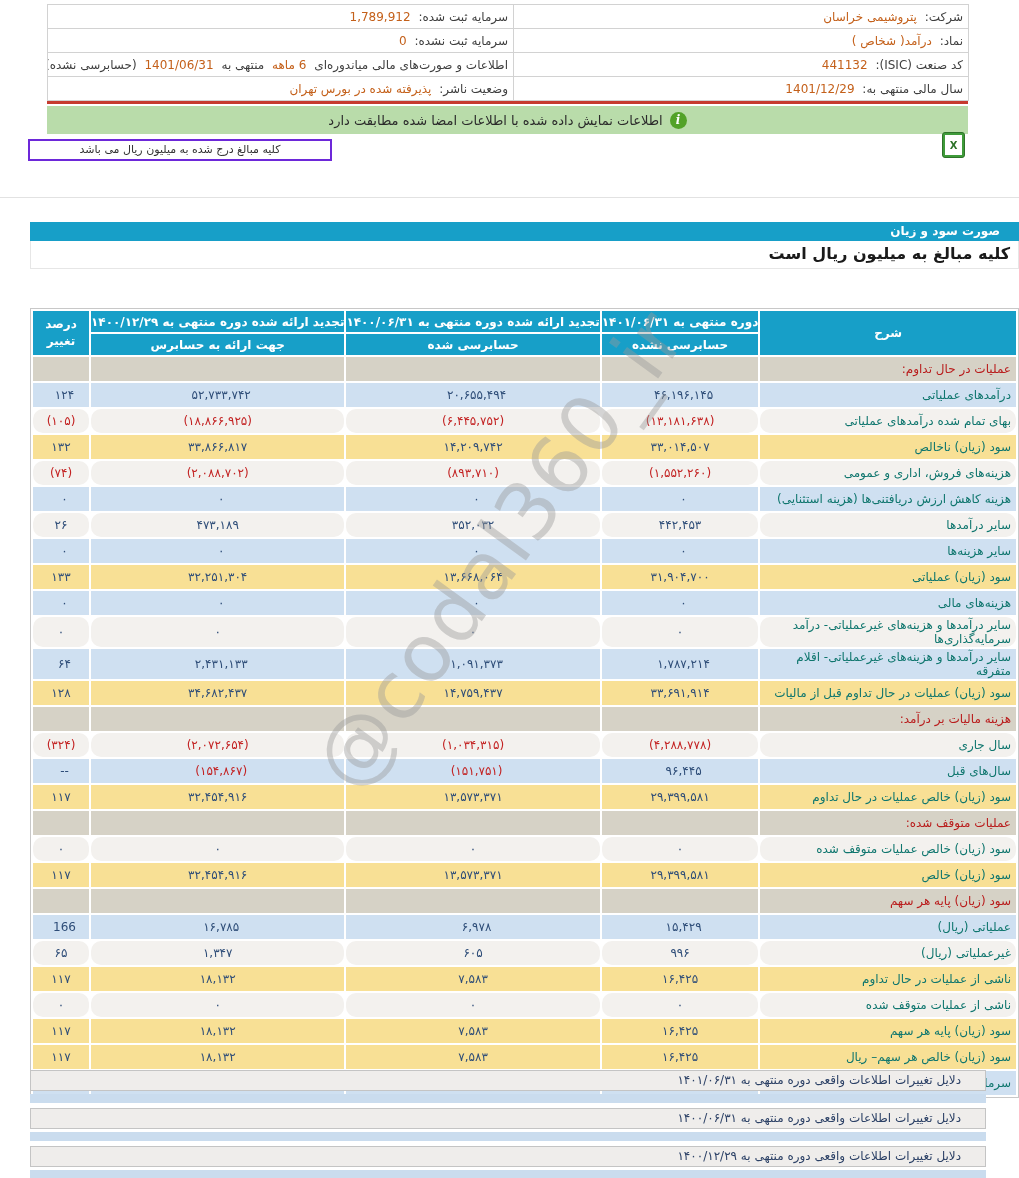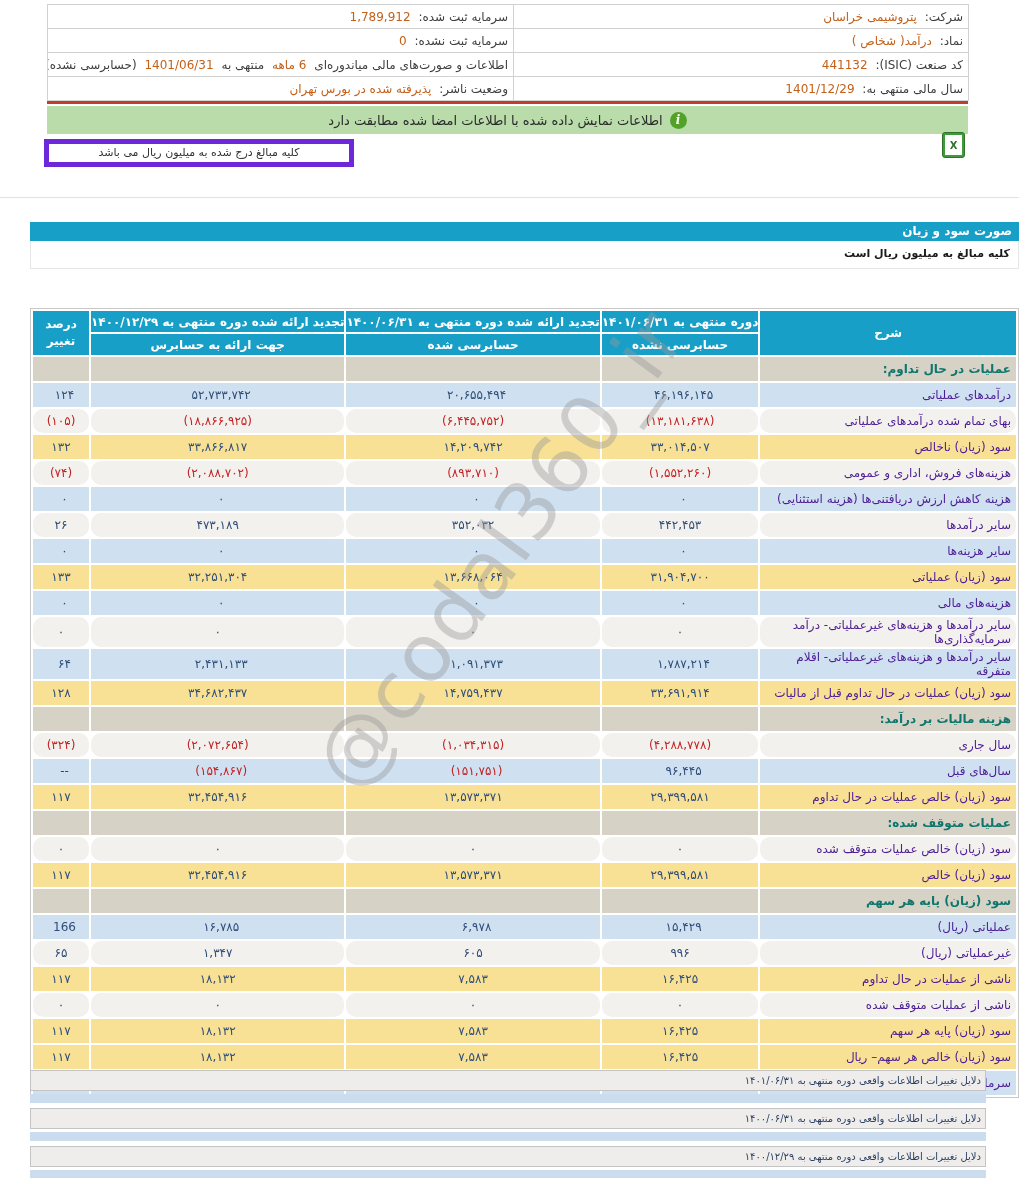--- a/index.html
+++ b/index.html
@@ -19,58 +19,58 @@
   .seg{margin-left:4px;}
   
   .red-line{position:absolute;top:101px;left:47px;width:921px;height:3px;background:var(--redline);}
   
   .notice{position:absolute;top:106px;left:47px;width:921px;height:28px;background:var(--green-bar);
           display:flex;align-items:center;justify-content:center;font-size:13px;color:#2b2b2b;}
   .info-icon{display:inline-block;width:17px;height:17px;border-radius:50%;background:#52a228;color:#fff;
              font-family:"DejaVu Serif",serif;font-style:italic;font-weight:bold;font-size:12px;
              line-height:17px;text-align:center;margin-left:7px;}
   
-  .million-box{position:absolute;top:139px;left:44px;width:300px;height:18px;border:5px solid #6d28d9;
+  .million-box{position:absolute;top:139px;left:28px;width:300px;height:18px;border:2px solid #6d28d9;
                background:#fff;font-size:11px;line-height:18px;text-align:center;color:#333;}
   .excel{position:absolute;top:132px;left:942px;width:23px;height:26px;border:1px solid #2e7329;
          border-radius:3px;background:#3f9b3a;box-sizing:border-box;padding:2px;cursor:pointer;}
   .excel .sheet{width:100%;height:100%;background:#fff;display:flex;align-items:center;justify-content:center;
          font-size:10px;font-weight:bold;color:#2e7329;}
   .hairline{position:absolute;top:197px;left:0;width:1019px;height:1px;background:#e2e2e2;}
   
   .title-bar{position:absolute;top:222px;left:30px;width:989px;height:19px;background:var(--teal);
-             color:#fff;font-size:12px;font-weight:bold;line-height:19px;padding-right:7px;box-sizing:border-box;}
+             color:#fff;font-size:12px;font-weight:bold;line-height:19px;padding-right:19px;box-sizing:border-box;}
   .units-row{position:absolute;top:241px;left:30px;width:989px;height:28px;background:#fff;
-             border:1px solid #e6e6e6;border-top:none;box-sizing:border-box;font-size:11px;font-weight:bold;
+             border:1px solid #e6e6e6;border-top:none;box-sizing:border-box;font-size:16px;font-weight:bold;
              line-height:26px;padding-right:8px;color:#1a1a1a;}
   
   .main-wrap{position:absolute;top:308px;left:30px;}
   table.main{border-collapse:separate;border-spacing:2px;background:#fff;border:1px solid #c8c8c8;table-layout:fixed;}
   table.main th{background:var(--teal);color:#fff;font-size:12px;font-weight:bold;vertical-align:middle;padding:0;}
   .h1 th,.h2 th{height:21px;}
   th.ovf{white-space:nowrap;overflow:visible;text-align:right;padding-right:6px;}
   th.desc-h{text-align:center;}
   th.pcth{white-space:normal;line-height:1.45;padding:0 4px;text-align:center;}
   table.main td{height:22px;font-size:12px;vertical-align:middle;padding:1px 5px;}
-  td.label{text-align:right;color:#4c1d95;}
+  td.label{text-align:right;color:#0f766e;}
   td.num,td.pct{text-align:center;direction:ltr;color:var(--pos);}
   td.neg{color:var(--neg);}
   tr.blue td{background:var(--row-blue);padding-left:12px;}
   tr.yellow td{background:var(--row-yellow);}
   tr.light td{background:var(--row-light);border-radius:10px;}
   tr.section td{background:var(--row-section);}
-  tr.section td.label{font-weight:bold;color:#0f766e;padding-left:27px;}
+  tr.section td.label{font-weight:normal;color:#b91c1c;padding-left:27px;}
   
   .watermark{position:absolute;left:180px;top:505px;width:640px;height:90px;line-height:90px;
              text-align:center;font-size:80px;letter-spacing:2px;color:#9a9a9a;opacity:.42;
              transform:rotate(-54deg);direction:ltr;z-index:9;pointer-events:none;}
   
   .reasons{position:absolute;top:1070px;left:30px;width:956px;}
   .reason-bar{height:21px;background:#efedeb;border:1px solid #c4c4c4;box-sizing:border-box;
-              line-height:19px;padding-right:4px;font-size:10px;color:#2c4166;margin-bottom:3px;cursor:pointer;text-align:right;}
+              line-height:19px;padding-right:24px;font-size:12px;color:#2c4166;margin-bottom:3px;cursor:pointer;text-align:right;}
   .reason-strip{height:9px;background:var(--strip);margin-bottom:5px;}
 </style>
 </head>
 <body>
 
 <div class="page">
 
   <table class="info-table">
     <colgroup>
         <col style="width:455px">

